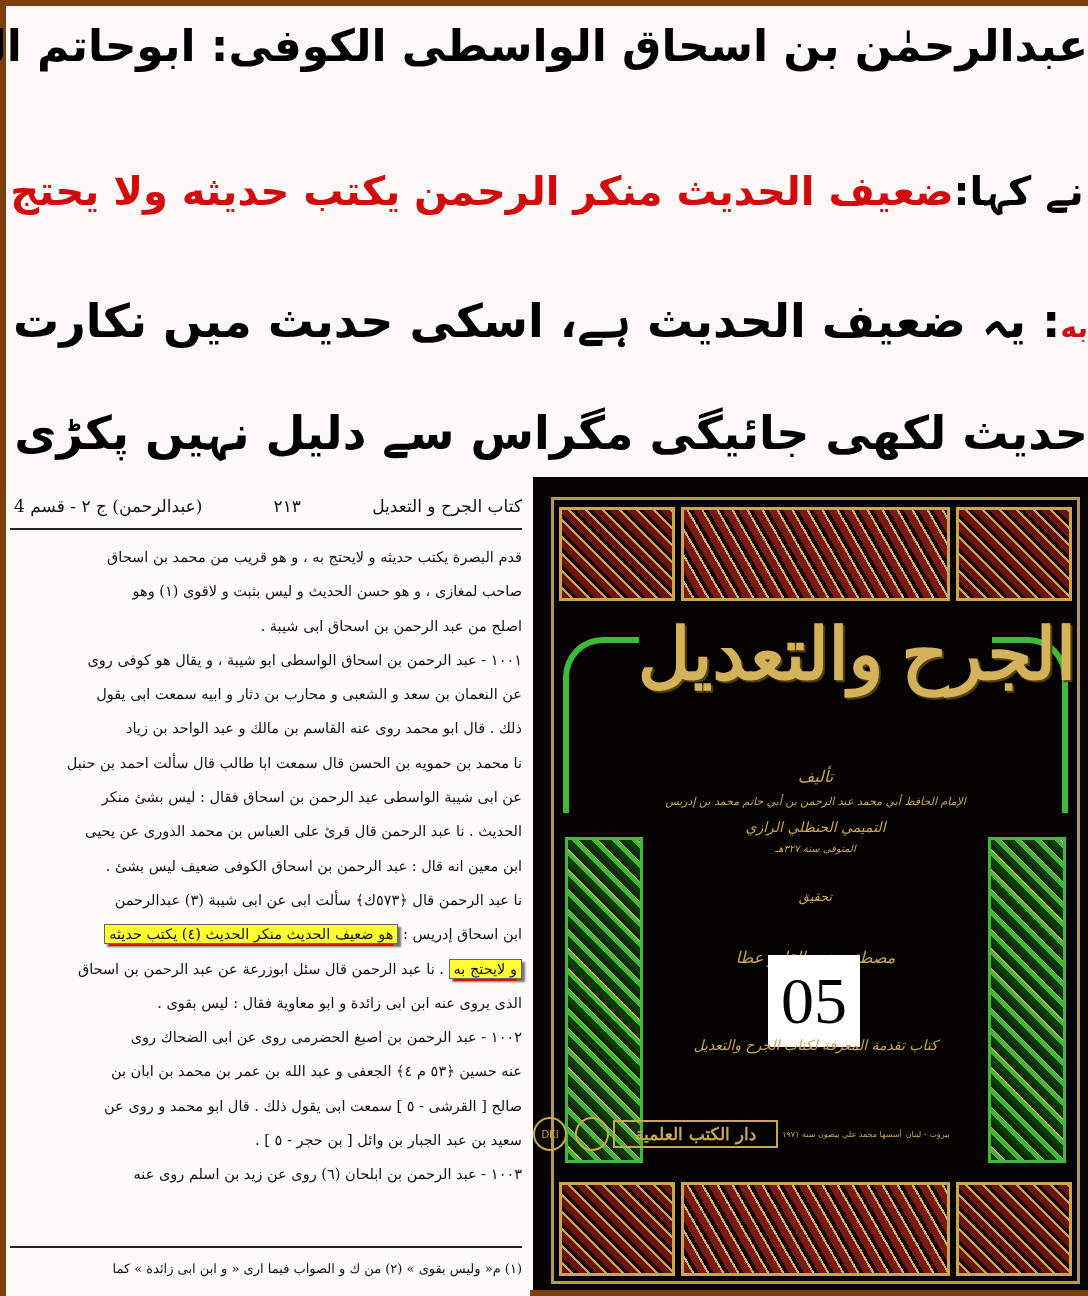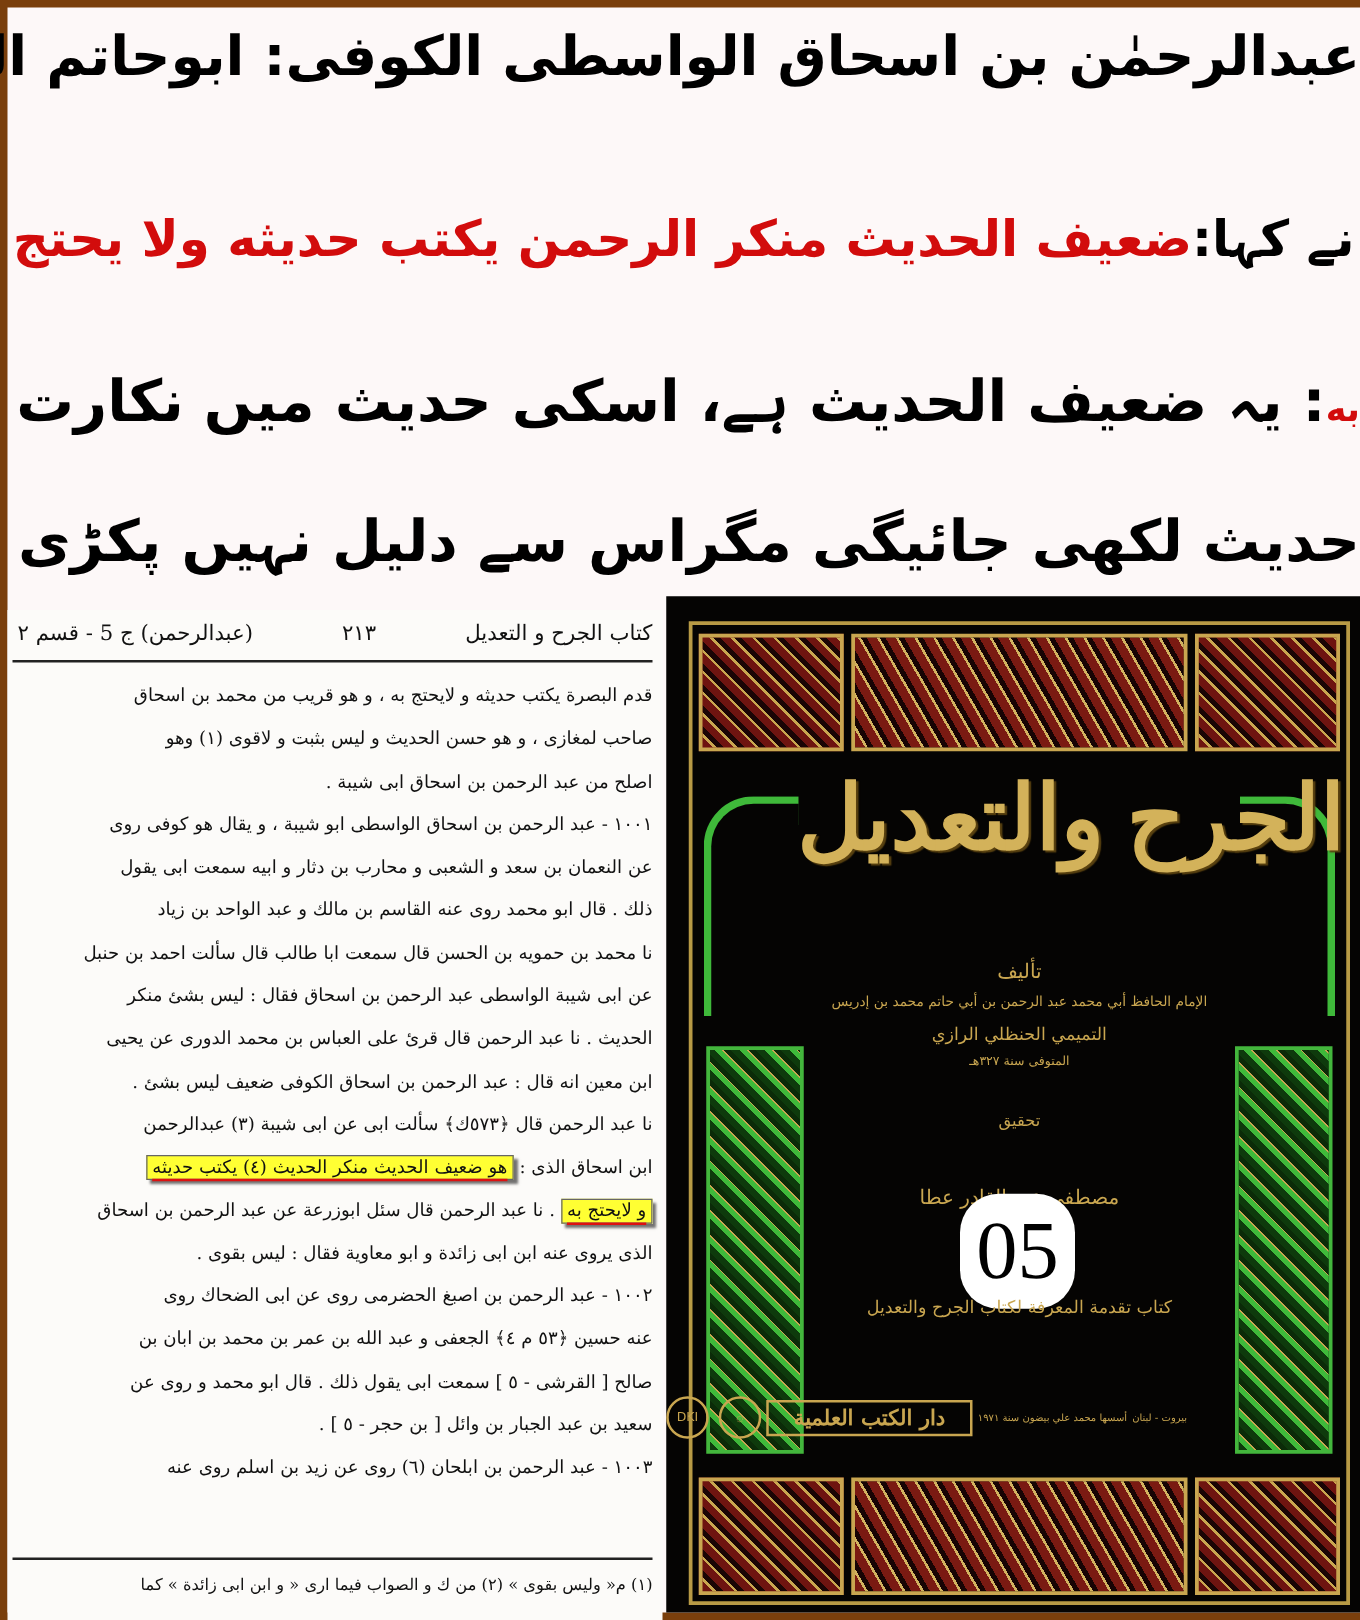--- a/index.html
+++ b/index.html
@@ -94,33 +94,34 @@
   .cover-title {
     position: absolute; top: 135px; left: 0; right: 12px; text-align: right;
     direction: rtl; font-family: Liberation Serif, serif; font-weight: bold;
     font-size: 72px; color: #d3b25a;
     text-shadow: 2px 2px 1px #5a4210;
   }
   .cover-text {
     position: absolute; left: 120px; right: 110px; text-align: center;
     direction: rtl; font-family: "DejaVu Serif", serif; color: #c9a650;
     white-space: nowrap;
+    font-style: italic;
   }
   .ct-ta { top: 290px; font-size: 16px; }
   .ct-author1 { top: 318px; font-size: 14px; }
   .ct-author2 { top: 342px; font-size: 14px; }
   .ct-died { top: 366px; font-size: 10px; }
   .ct-tahqiq { top: 412px; font-size: 13px; }
   .ct-editor { top: 438px; font-size: 16px; margin-top: 33px; }
   .ct-sub { top: 560px; font-size: 14px; }
   .volume-badge {
     position: absolute; left: 235px; top: 478px; width: 92px; height: 92px;
     background: #fff; color: #000;
     font-family: "Liberation Serif", serif; font-size: 66px;
-    display: flex; align-items: center; justify-content: center; border-radius: 31px;
+    display: flex; align-items: center; justify-content: center;
   }
   .publisher {
     position: absolute; left: 0; right: 0; top: 640px;
     display: flex; flex-direction: row; align-items: center; gap: 4px;
   }
   .pub-logos { display: flex; gap: 8px; }
   .pub-logo {
     width: 30px; height: 30px; border-radius: 50%; border: 2px solid #c9a650;
     color: #c9a650; font-size: 10px; display: flex; align-items: center; justify-content: center;
     font-family: "DejaVu Sans", sans-serif;
@@ -142,38 +143,38 @@
   <div class="urdu-line l3">
     <span class="red" style="font-size:28px">به</span><span>: یہ ضعیف الحدیث ہے، اسکی حدیث میں نکارت ہوتی ہے اسکی</span>
   </div>
   <div class="urdu-line l4">حدیث لکھی جائیگی مگراس سے دلیل نہیں پکڑی جائیگی۔</div>
 </div>
 
 <div class="scan">
   <div class="scan-header">
     <span>كتاب الجرح و التعديل</span>
     <span>٢١٣</span>
-    <span>(عبدالرحمن) ج 5 - قسم ٢</span>
+    <span>(عبدالرحمن) ج ٢ - قسم 4</span>
   </div>
   <div class="scan-rule" style="top:40px"></div>
 
   <div class="scan-body">
     <span class="scan-line">قدم البصرة يكتب حديثه و لايحتج به ، و هو قريب من محمد بن اسحاق</span>
     <span class="scan-line">صاحب لمغازى ، و هو حسن الحديث و ليس بثبت و لاقوى (١) وهو</span>
     <span class="scan-line">اصلح من عبد الرحمن بن اسحاق ابى شيبة .</span>
     <span class="scan-line">١٠٠١ - عبد الرحمن بن اسحاق الواسطى ابو شيبة ، و يقال هو كوفى روى</span>
     <span class="scan-line">عن النعمان بن سعد و الشعبى و محارب بن دثار و ابيه سمعت ابى يقول</span>
     <span class="scan-line">ذلك . قال ابو محمد روى عنه القاسم بن مالك و عبد الواحد بن زياد</span>
     <span class="scan-line">نا محمد بن حمويه بن الحسن قال سمعت ابا طالب قال سألت احمد بن حنبل</span>
     <span class="scan-line">عن ابى شيبة الواسطى عبد الرحمن بن اسحاق فقال : ليس بشئ منكر</span>
     <span class="scan-line">الحديث . نا عبد الرحمن قال قرئ على العباس بن محمد الدورى عن يحيى</span>
     <span class="scan-line">ابن معين انه قال : عبد الرحمن بن اسحاق الكوفى ضعيف ليس بشئ .</span>
     <span class="scan-line">نا عبد الرحمن قال ﴿٥٧٣ك﴾ سألت ابى عن ابى شيبة (٣) عبدالرحمن</span>
     <span class="scan-line" style="overflow:visible">
-      <span>ابن اسحاق الذى :</span>
+      <span>ابن اسحاق إدريس :</span>
       <span class="hl"><u>هو ضعيف الحديث منكر الحديث (٤) يكتب حديثه</u></span>
     </span>
     <span class="scan-line" style="overflow:visible">
       <span class="hl"><u>و لايحتج به</u></span>
       <span>. نا عبد الرحمن قال سئل ابوزرعة عن عبد الرحمن بن اسحاق</span>
     </span>
     <span class="scan-line">الذى يروى عنه ابن ابى زائدة و ابو معاوية فقال : ليس بقوى .</span>
     <span class="scan-line">١٠٠٢ - عبد الرحمن بن اصبغ الحضرمى روى عن ابى الضحاك روى</span>
     <span class="scan-line">عنه حسين ﴿٥٣ م ٤﴾ الجعفى و عبد الله بن عمر بن محمد بن ابان بن</span>
     <span class="scan-line">صالح [ القرشى - ٥ ] سمعت ابى يقول ذلك . قال ابو محمد و روى عن</span>

